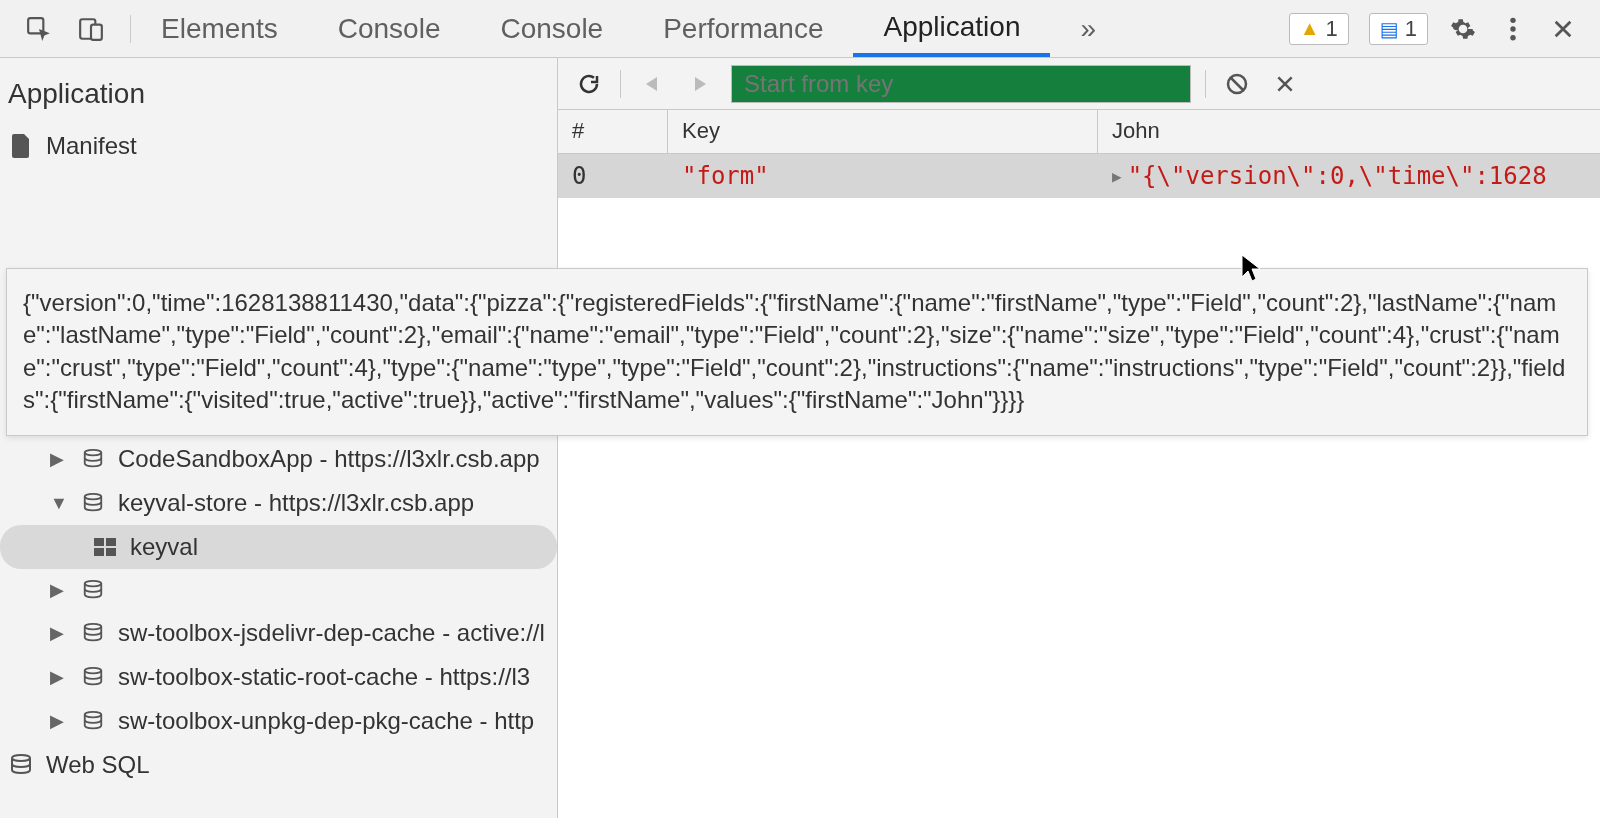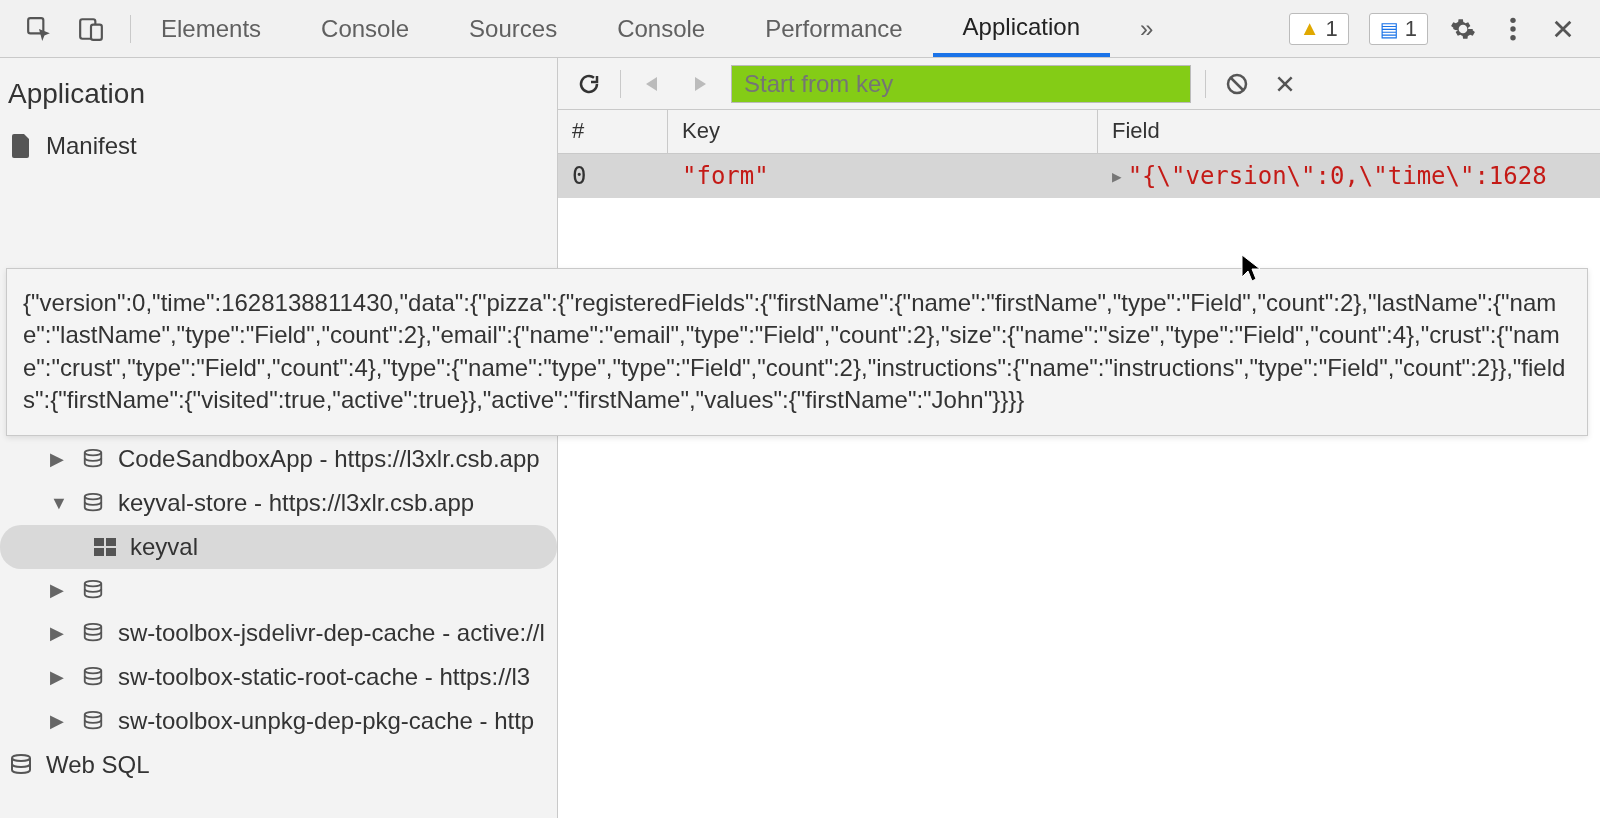--- a/index.html
+++ b/index.html
@@ -3,21 +3,21 @@
 <meta charset="utf-8">
 <style>
   * { box-sizing: border-box; margin: 0; padding: 0; }
   html, body { width: 1600px; height: 818px; font-family: -apple-system, "Helvetica Neue", Arial, sans-serif; color: #333; background: #fff; overflow: hidden; }
 
   
   .tabbar { display:flex; align-items:center; height:58px; border-bottom:1px solid #c9c9c9; background:#f1f1f1; }
   .tabbar-left { display:flex; align-items:center; gap:22px; padding:0 24px; }
   .icon-box { width:30px; height:30px; display:flex; align-items:center; justify-content:center; }
   .tabs { display:flex; align-items:stretch; height:100%; }
-  .tab { display:flex; align-items:center; padding:16px 30px; font-size:24px; color:#606060; cursor:pointer; height:100%; }
+  .tab { display:flex; align-items:center; padding:16px 30px; font-size:28px; color:#606060; cursor:pointer; height:100%; }
   .tab.active { color:#222; border-bottom:4px solid #1a73e8; margin-bottom:-1px; }
   .tabbar-right { margin-left:auto; display:flex; align-items:center; gap:20px; padding:0 22px; }
   .badge { display:flex; align-items:center; gap:6px; border:1px solid #bbb; border-radius:3px; padding:2px 10px; font-size:22px; color:#444; background:#fff; }
   .badge .glyph { font-size:20px; }
   .badge.warn .glyph { color:#e0a800; }
   .badge.msg .glyph { color:#1a73e8; }
 
   
   .main { display:flex; height:calc(100% - 58px); position:relative; }
 
@@ -35,21 +35,21 @@
   
   svg { display:block; }
 
   
   .content { flex:1; display:flex; flex-direction:column; overflow:hidden; }
   .toolbar { display:flex; align-items:center; height:52px; border-bottom:1px solid #c9c9c9; background:#f3f3f3; padding:0 14px; gap:14px; }
   .tool-btn { width:34px; height:34px; display:flex; align-items:center; justify-content:center; color:#555; cursor:pointer; }
   .tool-btn.disabled { color:#bbb; }
   .vsep { width:1px; height:28px; background:#c9c9c9; }
   .search-box { flex:0 0 460px; }
-  .search-box input { width:100%; height:38px; font-size:24px; padding:0 12px; border:1px solid #bbb; background:#84cc16; }
+  .search-box input { width:100%; height:38px; font-size:24px; padding:0 12px; border:1px solid #bbb; background:#15803d; }
 
   .table-head { display:flex; height:44px; border-bottom:1px solid #c9c9c9; background:#f3f3f3; font-size:22px; color:#333; }
   .col-idx { width:110px; padding:8px 14px; border-right:1px solid #c9c9c9; }
   .col-key { width:430px; padding:8px 14px; border-right:1px solid #c9c9c9; }
   .col-val { flex:1; padding:8px 14px; }
 
   .row { display:flex; align-items:center; background:#d6d6d6; font-size:24px; font-family: Menlo, Consolas, monospace; }
   .row .col-idx { padding:8px 14px; border-right:none; }
   .row .col-key { color:#c41a16; padding:8px 14px; border-right:none; }
   .row .col-val { color:#c41a16; padding:8px 14px; display:flex; align-items:center; gap:6px; white-space:nowrap; overflow:hidden; }
@@ -76,21 +76,20 @@
       <svg width="26" height="26" viewBox="0 0 24 24" fill="none" stroke="#555" stroke-width="2">
           <rect x="2" y="3" width="14" height="18" rx="2"></rect>
           <rect x="12" y="8" width="10" height="14" rx="2" fill="#f1f1f1"></rect>
         </svg>
     </div>
   </div>
   <div class="vsep"></div>
   <div class="tabs">
     <div class="tab">Elements</div>
     <div class="tab">Console</div>
-    <div class="tab">Sources</div>
     <div class="tab">Console</div>
     <div class="tab">Performance</div>
     <div class="tab active">Application</div>
     <div class="tab">»</div>
   </div>
   <div class="tabbar-right">
     <div class="badge warn">
       <span class="glyph">▲</span>
       <span>1</span>
     </div>
@@ -271,21 +270,21 @@
       <div class="tool-btn">
         <svg width="20" height="20" viewBox="0 0 24 24" stroke="#555" stroke-width="3">
             <path d="M4 4 L20 20 M20 4 L4 20"></path>
           </svg>
       </div>
     </div>
 
     <div class="table-head">
       <div class="col-idx">#</div>
       <div class="col-key">Key</div>
-      <div class="col-val">Field</div>
+      <div class="col-val">John</div>
     </div>
 
     <div class="row">
       <div class="col-idx" style="color:#333">0</div>
       <div class="col-key">"form"</div>
       <div class="col-val">
         <span class="expander-tri">▶</span>
         <span>"{\"version\":0,\"time\":1628</span>
       </div>
     </div>

